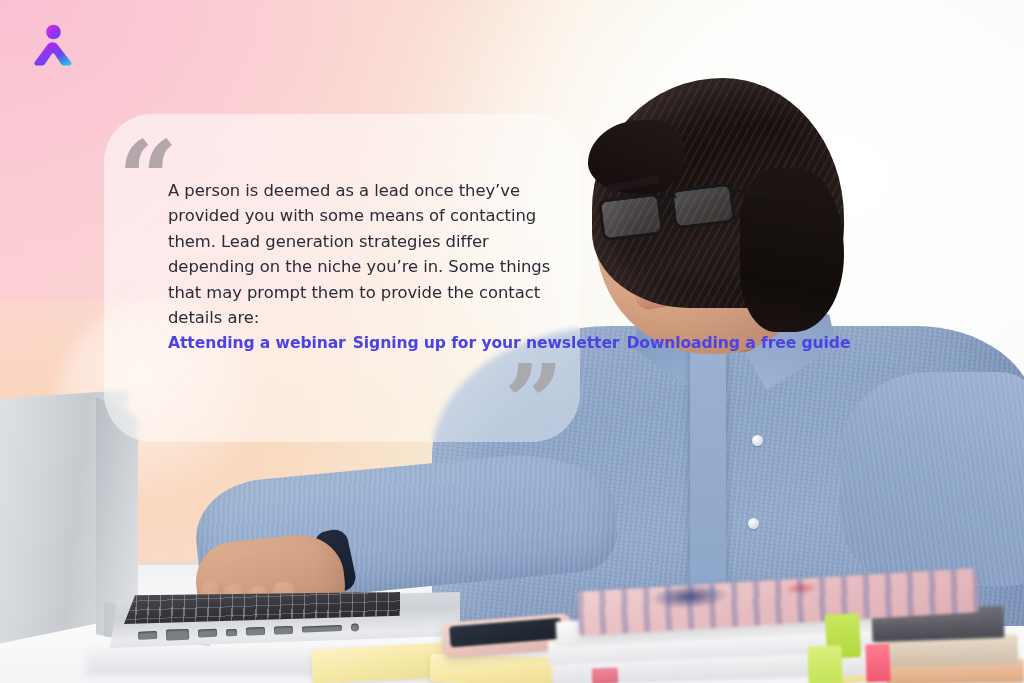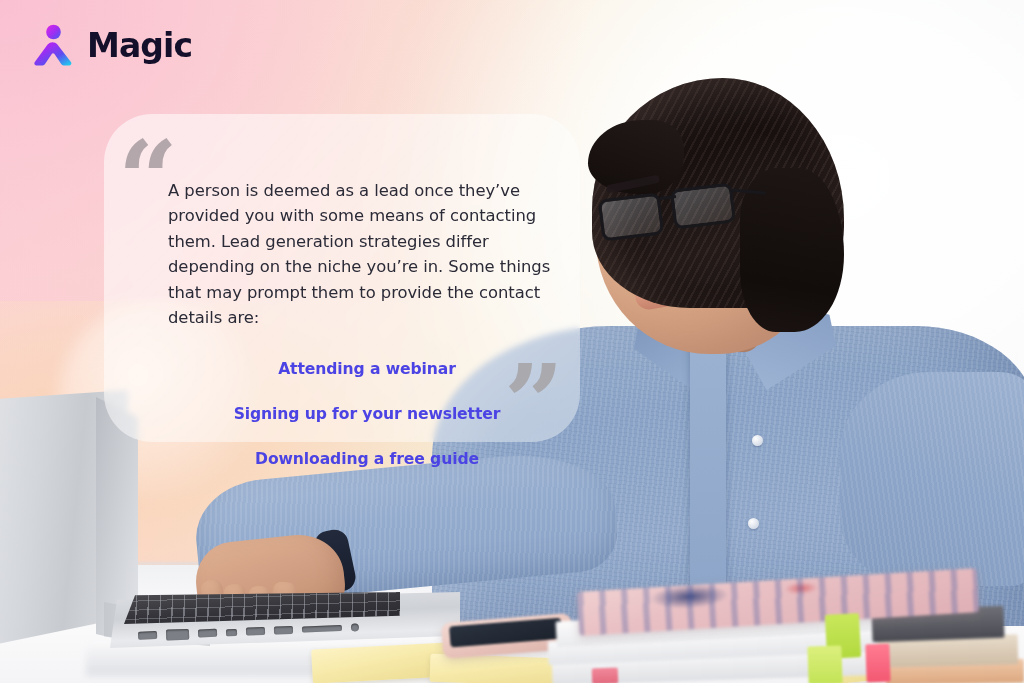--- a/index.html
+++ b/index.html
@@ -141,22 +141,21 @@
     z-index: 35;
   }
   .quote-text {
     font-family: "DejaVu Sans", sans-serif;
     font-size: 16.4px;
     line-height: 25.4px;
     color: #2b2b38;
     letter-spacing: -0.05px;
   }
   .quote-list {
-    margin-top: 26px;
-    display: flex; flex-direction: column; gap: 18px;
+    display: flex; flex-direction: row; gap: 7px;
     align-items: center;
   }
   .quote-list-item {
     font-family: "DejaVu Sans", sans-serif;
     font-size: 15.6px;
     font-weight: 700;
     line-height: 27px;
     color: #4b43e4;
     letter-spacing: -0.1px;
     white-space: nowrap;
@@ -613,16 +612,15 @@
         </linearGradient>
         <linearGradient id="gdot" x1="0" y1="0" x2="1" y2="1">
           <stop offset="0%" stop-color="#e224e8"></stop>
           <stop offset="55%" stop-color="#9a30f2"></stop>
           <stop offset="100%" stop-color="#3f5cf0"></stop>
         </linearGradient>
       </defs>
       <circle cx="19.5" cy="8" r="7.3" fill="url(#gdot)"></circle>
       <path d="M2.4 41.4 C0.6 41.4 -0.3 39.4 0.8 38.0 L13.6 20.6 C16.0 17.4 20.9 17.3 23.4 20.5 L36.9 38.0 C38.0 39.4 37.1 41.4 35.3 41.4 L29.6 41.4 C28.6 41.4 27.7 40.9 27.2 40.1 L20.5 30.1 C19.8 29.1 18.3 29.1 17.6 30.2 L11.0 40.1 C10.5 40.9 9.6 41.4 8.6 41.4 Z" fill="url(#gmark)"></path>
     </svg>
-    <span class="logo-word">Magic</span>
   </div>
 
 </div>
 
 </body></html>

